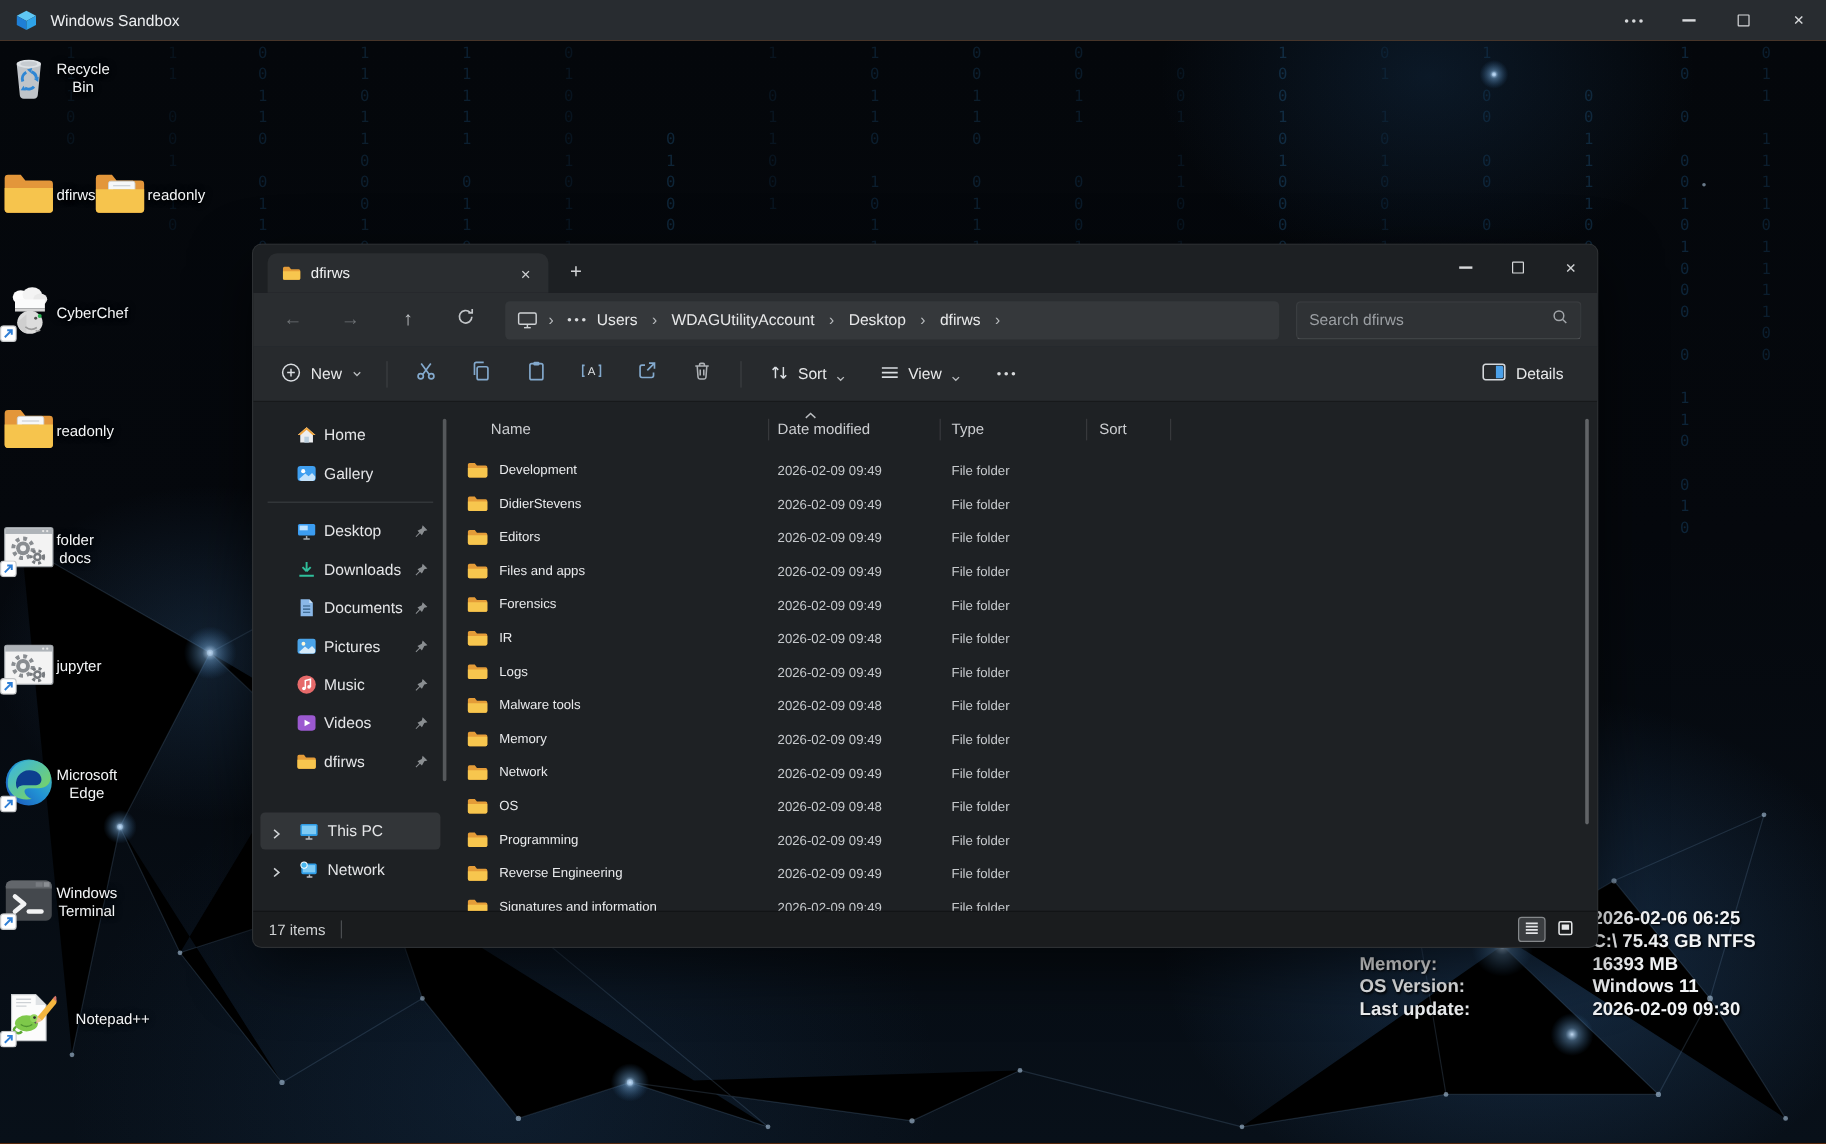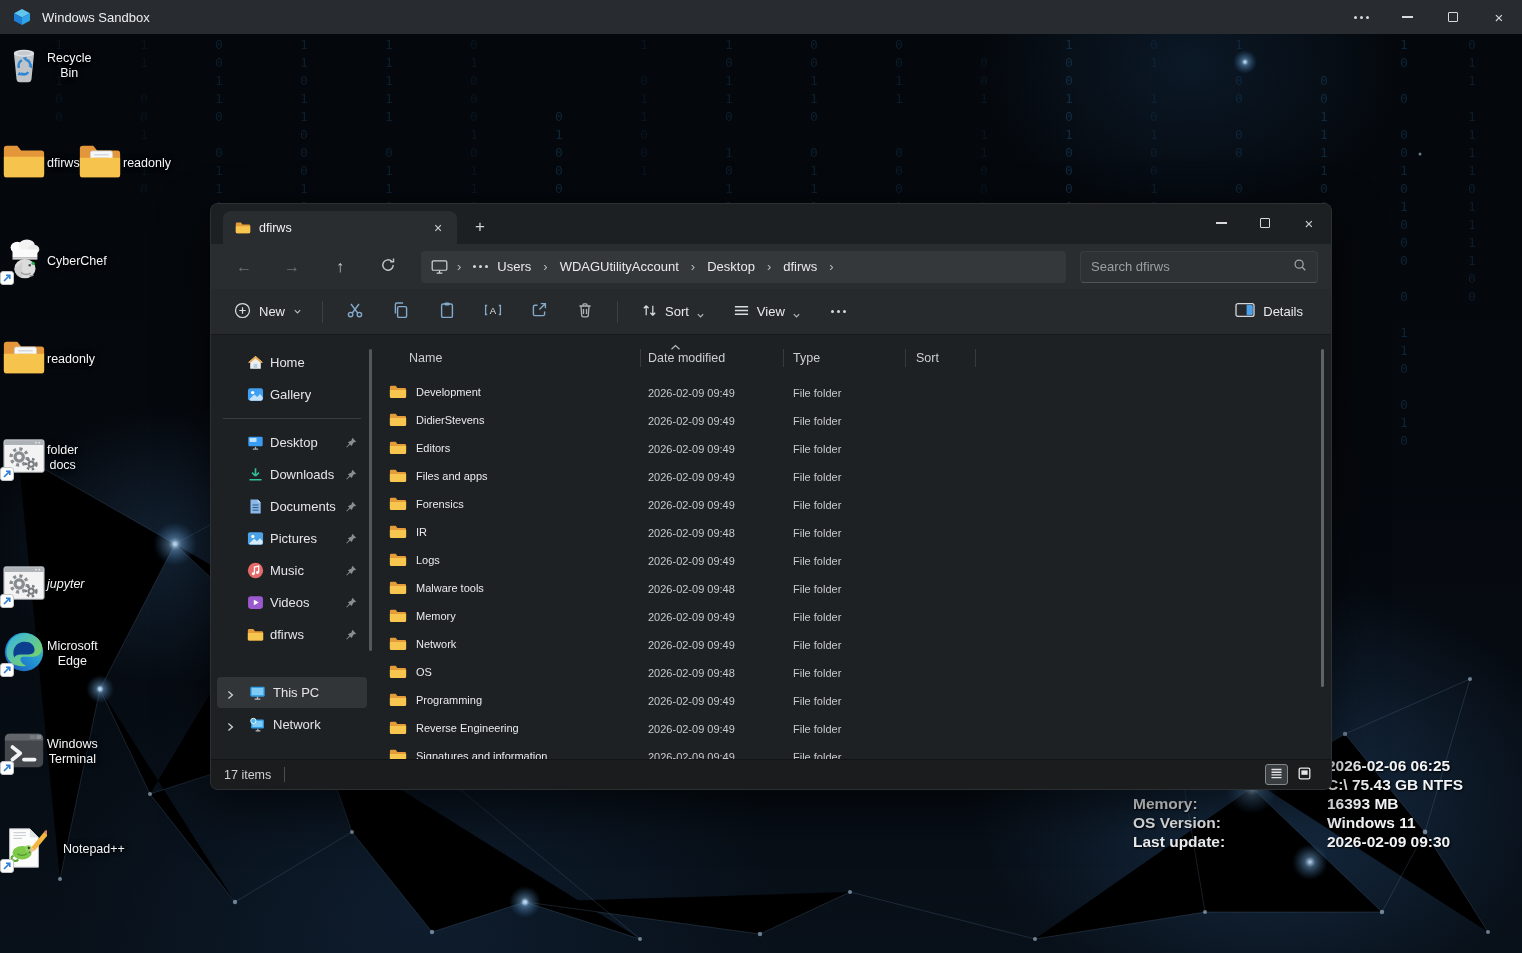--- a/index.html
+++ b/index.html
@@ -665,21 +665,21 @@
               </svg>
             </span>
       <span class="dicon-shortcut"><svg viewBox="0 0 14 14">
                 <rect x=".5" y=".5" width="13" height="13" rx="2.5" fill="#fff" stroke="#c4c6c8"></rect>
                 <path d="M4 10 L9.6 4.4 M9.8 8 V4.2 H6" stroke="#2f7fd6" stroke-width="1.6" fill="none"></path>
               </svg></span>
     </div>
     <div class="dicon-label">folder docs</div>
   </div>
 
-  <div class="dicon has-shortcut" style="left: 1px; top: 525px; font-style: italic;">
+  <div class="dicon has-shortcut" style="left: 1px; top: 496px;">
     <div class="dicon-art">
       <span class="glyph">
               <svg viewBox="0 0 48 44">
                 <rect x="3" y="5" width="42" height="34" rx="2" fill="#f3f3f3" stroke="#9ba0a5" stroke-width="1"></rect>
                 <rect x="3.5" y="5.5" width="41" height="5" fill="#aeb3b8"></rect>
                 <circle cx="40" cy="8" r="1" fill="#e8e8e8"></circle>
                 <circle cx="36.5" cy="8" r="1" fill="#e8e8e8"></circle>
                 <circle cx="19" cy="23" r="8.5" fill="none" stroke="#898d91" stroke-width="3.4" stroke-dasharray="3.3 3.35"></circle>
                 <circle cx="19" cy="23" r="6" fill="#898d91"></circle>
                 <circle cx="19" cy="23" r="2.6" fill="#f3f3f3"></circle>

